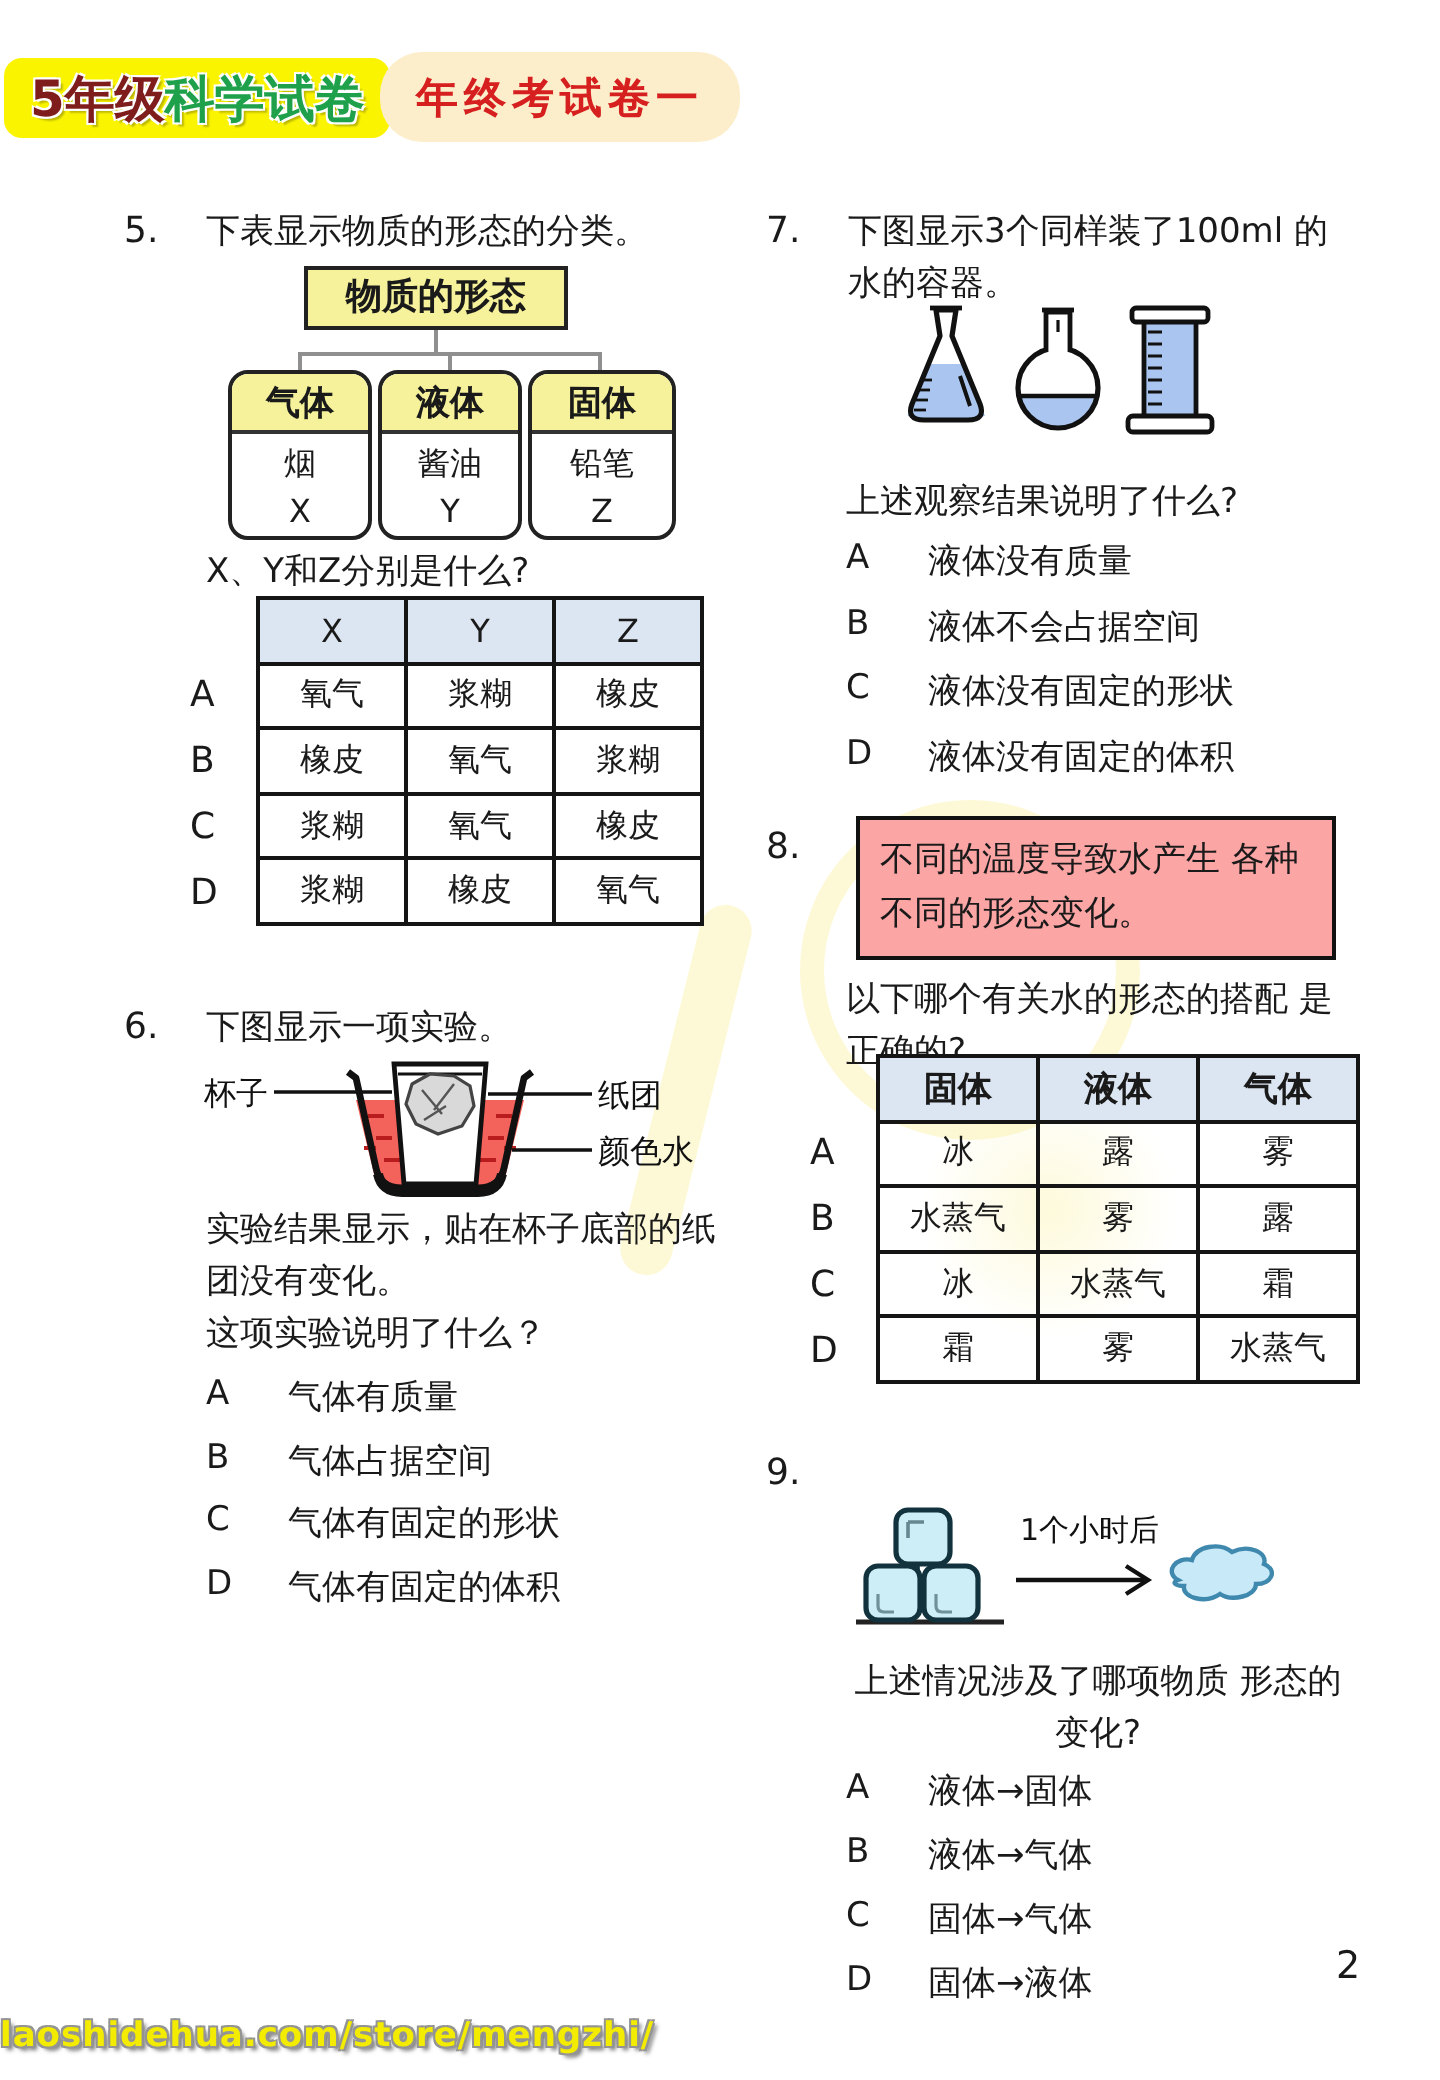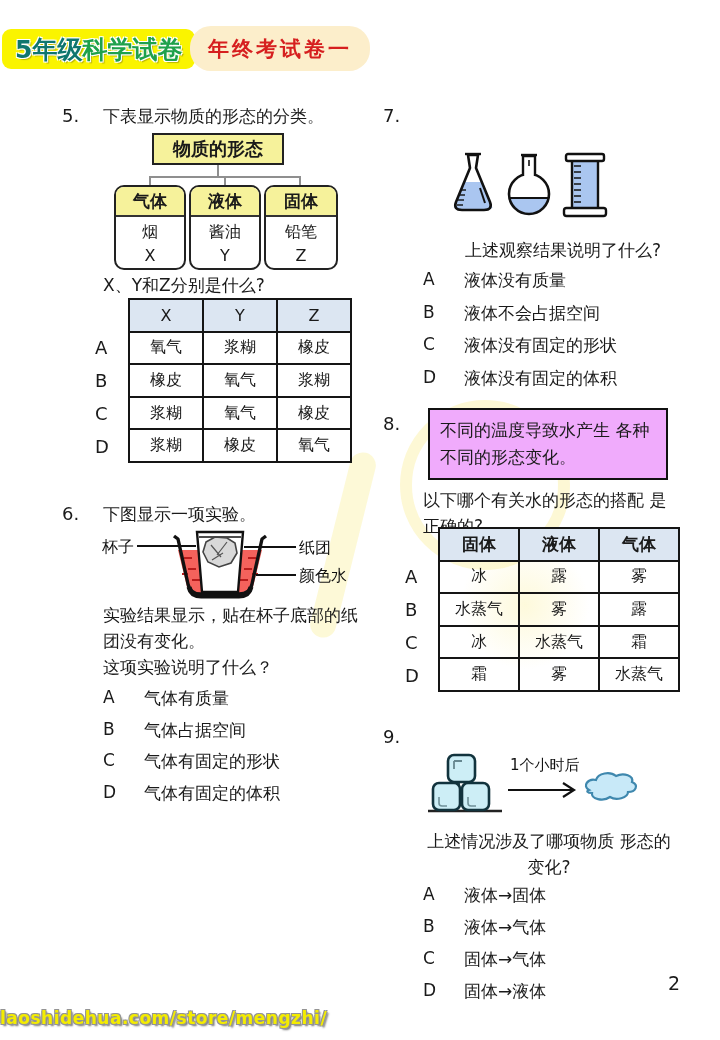--- a/index.html
+++ b/index.html
@@ -18,21 +18,21 @@
   .wm-bar { left:330px; top:450px; width:26px; height:190px;
     background:rgba(250,238,150,.38); border-radius:14px; transform:rotate(14deg); }
   .wm-blob { left:460px; top:540px; width:130px; height:130px; border-radius:50%;
     background:radial-gradient(circle, rgba(252,242,170,.42), rgba(252,242,170,0) 70%); }
 
   
   .hdr-y { left:2px; top:29px; height:40px; padding:0 13px; background:#FAF400;
     border-radius:9px; display:flex; align-items:center;
     font-size:25px; font-weight:bold; }
   .hdr-y span { text-shadow:-1px -1px 0 #fff,1px -1px 0 #fff,-1px 1px 0 #fff,1px 1px 0 #fff,2px 2px 1px rgba(0,0,0,.25); }
-  .t-blue { color:#0f766e; }
+  .t-blue { color:#7f1d1d; }
   .t-green { color:#1fa14b; }
   .hdr-c { left:190px; top:26px; height:45px; padding:0 18px; background:#FCEECB;
     border-radius:21px; display:flex; align-items:center;
     font-size:21px; font-weight:bold; color:#D61F1F; letter-spacing:3px; }
 
   
   .qhead { display:flex; font-size:17px; line-height:26px; }
   .qnum  { width:41px; font-size:18px; flex:none; }
   .qtext { flex:1; }
   .opt { display:flex; font-size:17px; height:20px; }
@@ -57,21 +57,21 @@
   .labcol .tl { height:33px; line-height:33px; }
   table.qt { border-collapse:collapse; }
   table.qt th, table.qt td { border:2px solid #151515; text-align:center;
     font-weight:normal; font-size:16px; height:29px; padding:0 2px; }
   table.qt th { background:#DCE6F2; }
   table.qt.bold-h th { font-weight:bold; font-size:17px; }
   .w74 { width:74px; } .w80 { width:80px; }
 
   
   .q8box { width:240px; border:2px solid #111; padding:7px 10px;
-    font-size:17px; line-height:27px; background:#f0abfc; }
+    font-size:17px; line-height:27px; background:#fca5a5; }
 
   .pgnum { font-size:19px; }
   .footer { left:0; right:0; bottom:12px; 
     font-size:17px; font-weight:bold; color:#F4EC00; letter-spacing:.5px;
     text-shadow:-1px -1px 0 #949494,1px -1px 0 #949494,-1px 1px 0 #949494,1px 1px 0 #949494,2px 2px 2px #6e6e6e; }
 
   svg text { font-family:"DejaVu Sans", sans-serif; }
 </style>
 </head>
 <body>
@@ -221,20 +221,21 @@
     <span>气体有固定的形状</span>
   </div>
   <div class="opt">
     <span class="ol">D</span>
     <span>气体有固定的体积</span>
   </div>
 </div>
 
 <div class="abs qhead" style="left:383px; top:103px; width:300px;">
   <span class="qnum">7.</span>
+  <span class="qtext" style="max-width:250px;">下图显示3个同样装了100ml 的水的容器。</span>
 </div>
 
 <svg class="abs" style="left:452px; top:152px;" width="160" height="68" viewBox="0 0 160 68">
 
   <g>
     <path d="M16,3 L18,16 L4,50 Q1,58 10,58 L32,58 Q41,58 38,50 L24,16 L26,3 Z" fill="#ffffff" stroke="none"></path>
     <polygon points="12.2,30 29.8,30 38,50 40.5,56 32,58 10,58 1.8,56 4,50" fill="#AAC6F0"></polygon>
     <path d="M16,3 L18,16 L4,50 Q1,58 10,58 L32,58 Q41,58 38,50 L24,16 L26,3 Z" fill="none" stroke="#111" stroke-width="2.6" stroke-linejoin="round"></path>
     <line x1="13" y1="2" x2="29" y2="2" stroke="#111" stroke-width="2.4"></line>
     <g stroke="#111" stroke-width="1.4">
@@ -266,21 +267,21 @@
         <line x1="122" y1="20" x2="129" y2="20"></line>
       <line x1="122" y1="26" x2="129" y2="26"></line>
         <line x1="122" y1="32" x2="129" y2="32"></line>
       <line x1="122" y1="38" x2="129" y2="38"></line>
         <line x1="122" y1="44" x2="129" y2="44"></line>
       <line x1="122" y1="50" x2="129" y2="50"></line>
     </g>
   </g>
 </svg>
 
-<div class="abs" style="left:423px; top:239px; font-size:17px;margin-left:42px;">上述观察结果说明了什么?</div>
+<div class="abs" style="left:423px; top:239px; font-size:17px;">上述观察结果说明了什么?</div>
 
 <div class="abs" style="left:423px; top:269px;">
   <div class="opt" style="margin-bottom:12.5px;">
     <span class="ol">A</span>
     <span>液体没有质量</span>
   </div>
   <div class="opt" style="margin-bottom:12.5px;">
     <span class="ol">B</span>
     <span>液体不会占据空间</span>
   </div>

